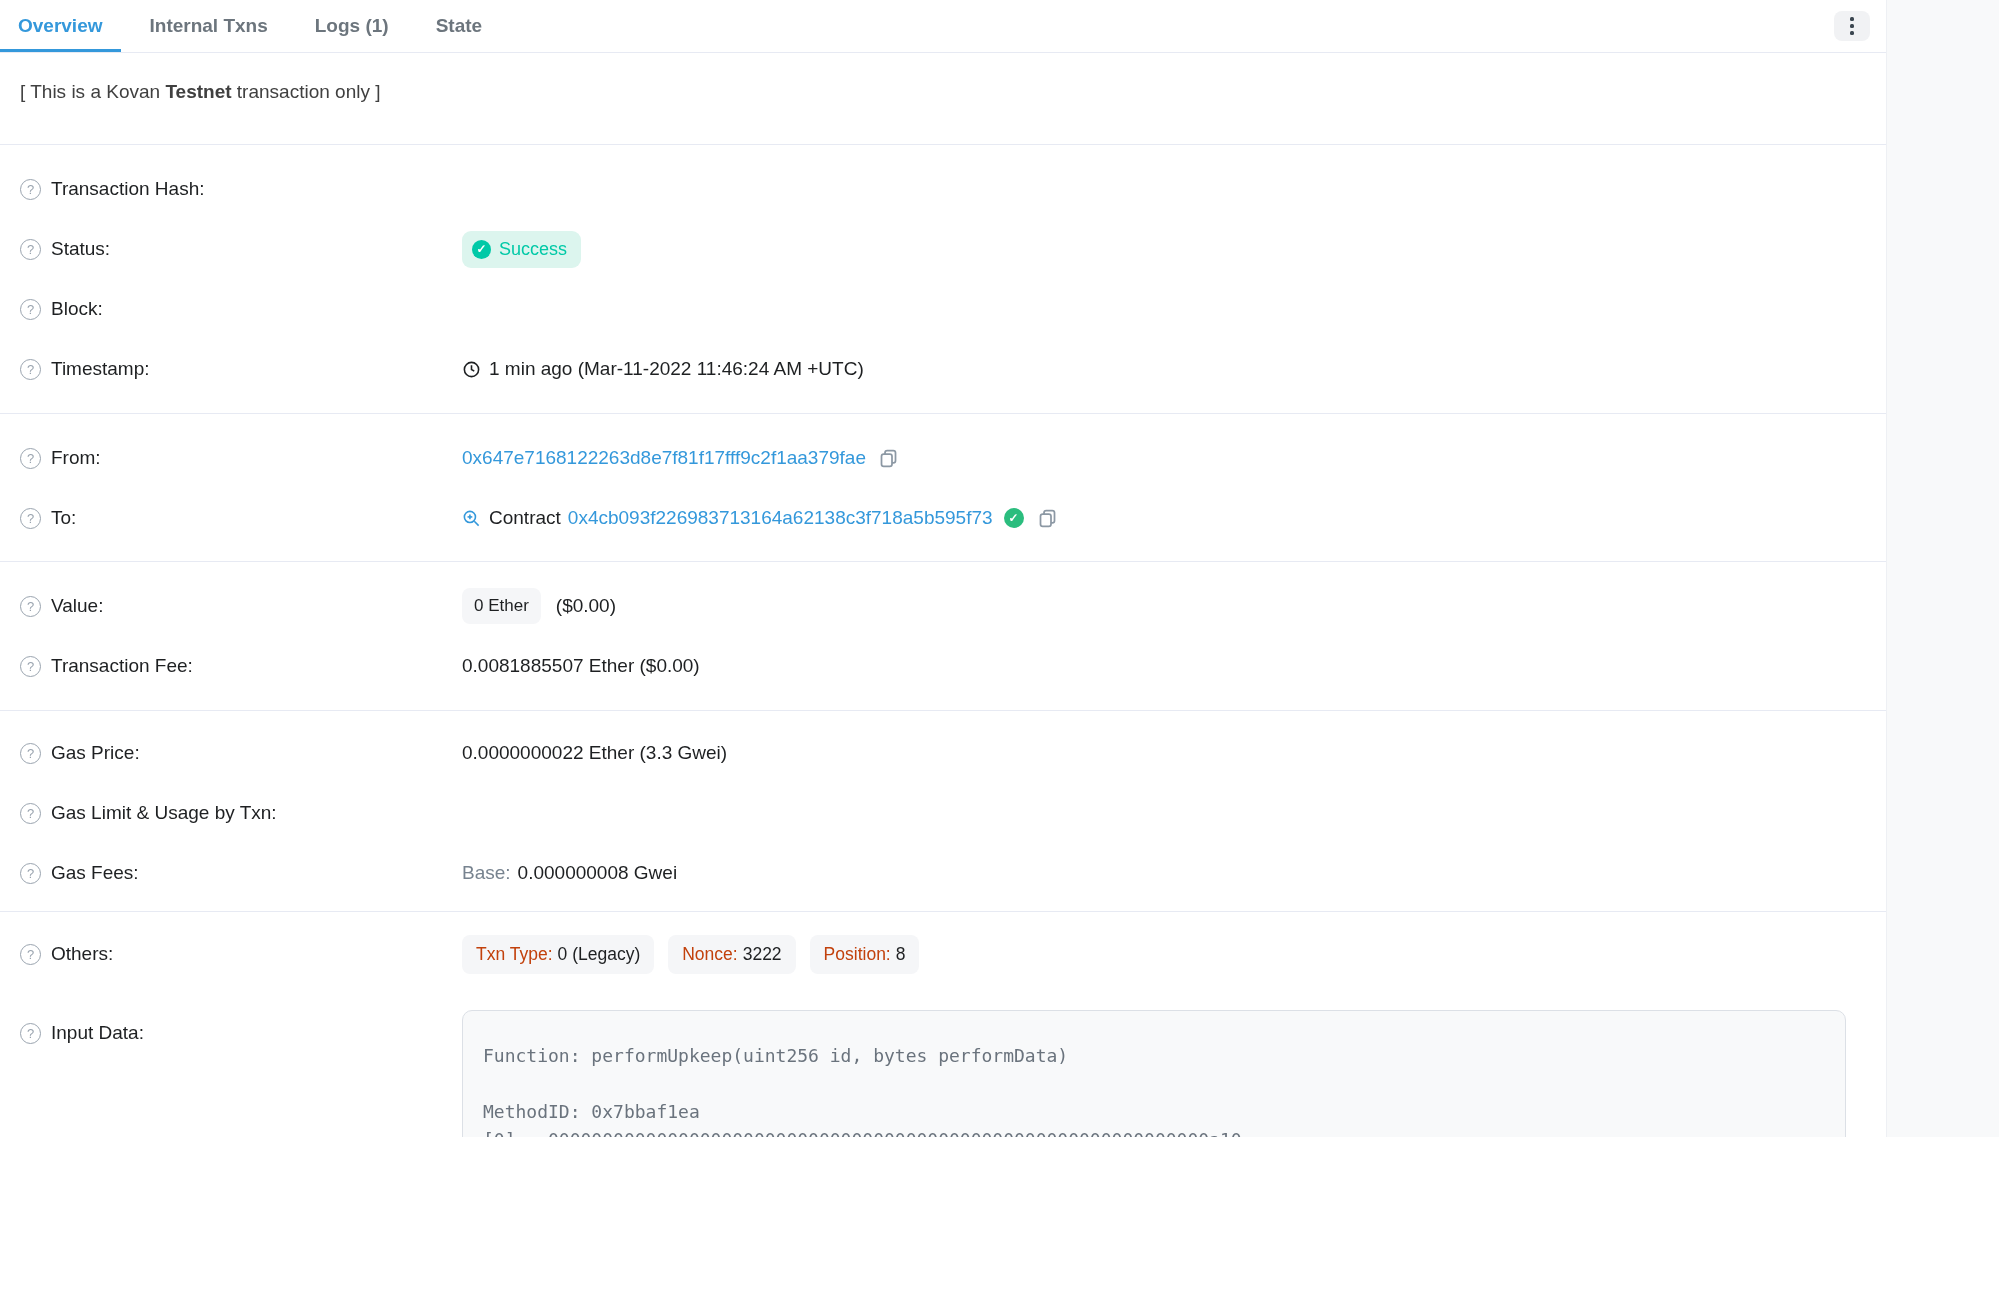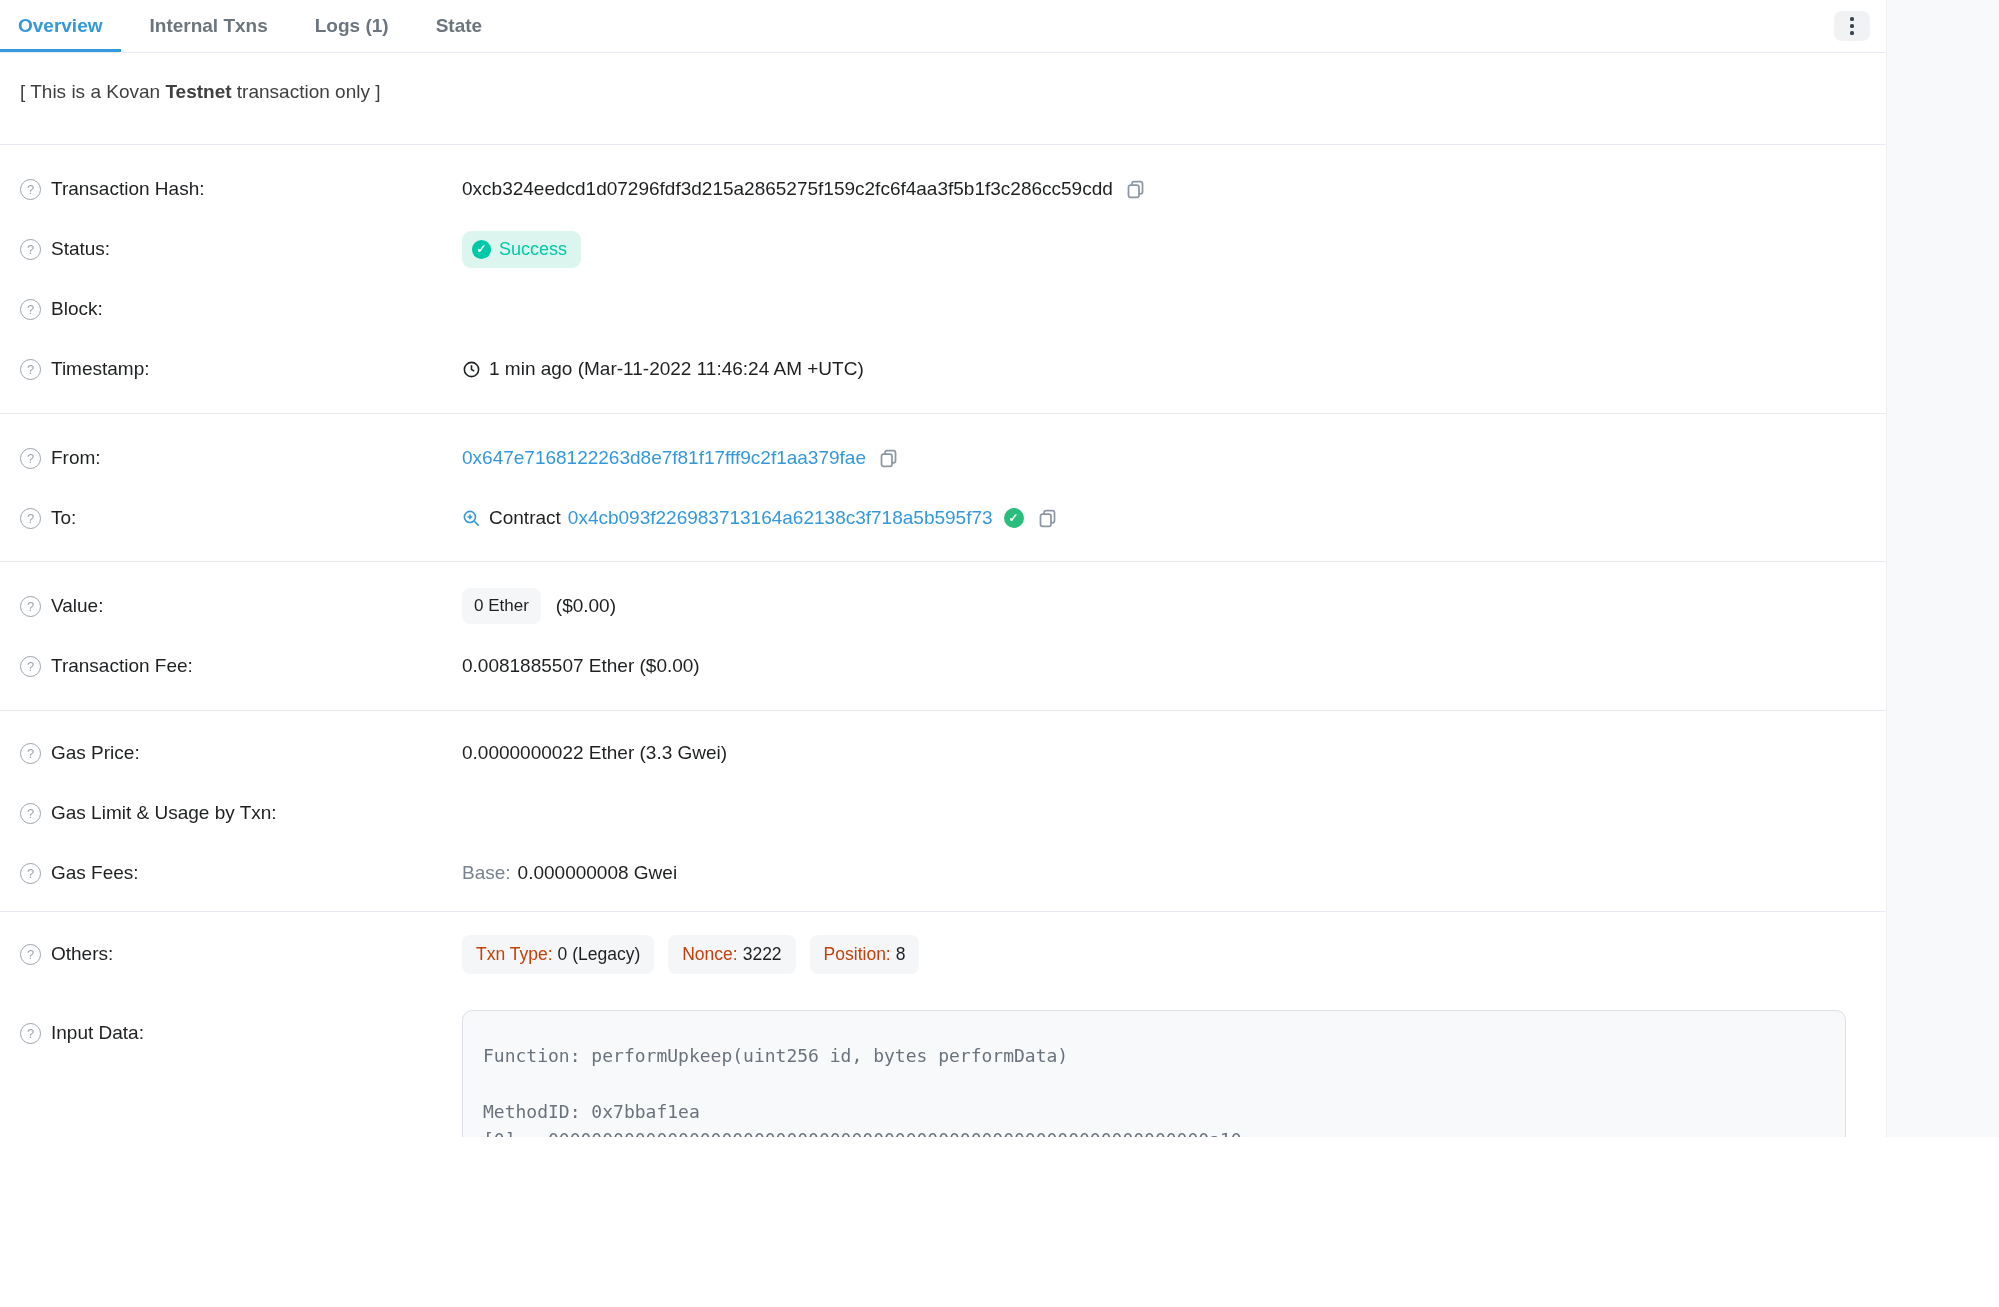--- a/index.html
+++ b/index.html
@@ -98,29 +98,20 @@
     <div class="warning">
       <span>[ This is a Kovan </span><b>Testnet</b><span> transaction only ]</span>
     </div>
 
     <div class="section s1">
       <div class="row">
         <div class="row-label">
           <span class="help">?</span>
           <span>Transaction Hash:</span>
         </div>
-        <div class="val">
-          <span>0xcb324eedcd1d07296fdf3d215a2865275f159c2fc6f4aa3f5b1f3c286cc59cdd</span>
-          <span class="icon-btn" style="margin-left:12px">
-            <svg width="21" height="21" viewBox="0 0 24 24" fill="none" stroke="#8c98a4" stroke-width="2">
-                <rect x="8" y="3" width="12" height="14" rx="2.5"></rect>
-                <rect x="4" y="7" width="12" height="14" rx="2.5" fill="#ffffff"></rect>
-              </svg>
-          </span>
-        </div>
       </div>
       <div class="row">
         <div class="row-label">
           <span class="help">?</span>
           <span>Status:</span>
         </div>
         <div class="val">
           <span class="pill-success">
             <span class="check-circle">✓</span>
             <span>Success</span>

